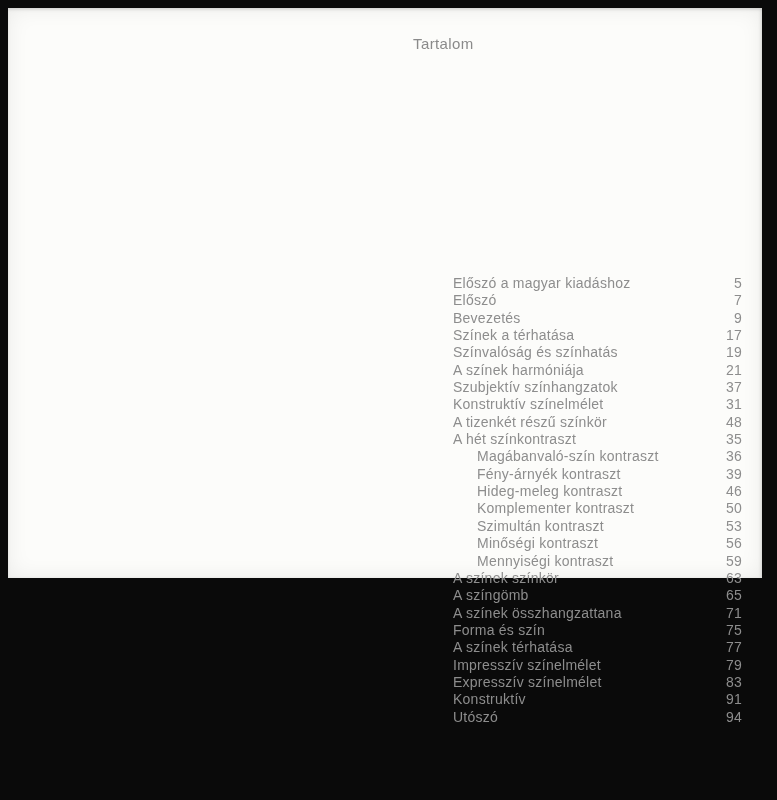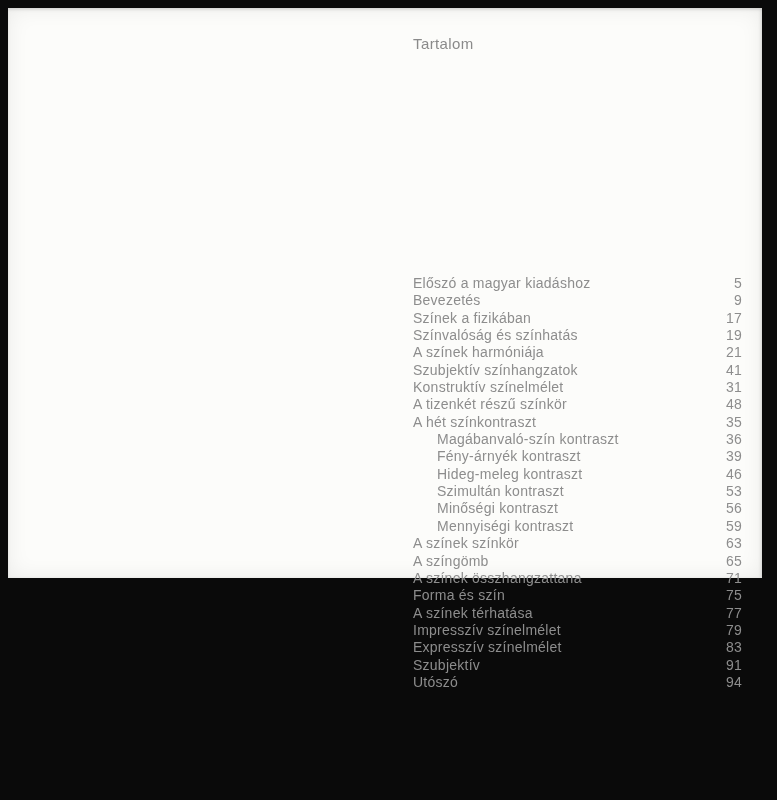--- a/index.html
+++ b/index.html
@@ -47,20 +47,21 @@
   .toc-row {
     display: flex;
     justify-content: center;
     align-items: baseline;
     font-size: 14px;
     line-height: 17.35px;
     height: 17.35px;
     letter-spacing: 0.25px;
     color: #8d8d8d;
     white-space: nowrap;
+    margin-left: 40px;
   }
   .toc-row.indent .toc-label {
     padding-left: 24px;
   }
   .toc-label {
     flex: 1 1 auto;
     overflow: hidden;
   }
   .toc-page {
     flex: 0 0 auto;
@@ -73,38 +74,42 @@
 
 <div class="frame">
   <div class="book-page">
     <div class="page-title">Tartalom</div>
     <div class="toc">
         <div class="toc-row">
           <span class="toc-label">Előszó a magyar kiadáshoz</span>
           <span class="toc-page">5</span>
         </div>
         <div class="toc-row">
+          <span class="toc-label">Előszó</span>
+          <span class="toc-page">7</span>
+        </div>
+        <div class="toc-row">
           <span class="toc-label">Bevezetés</span>
           <span class="toc-page">9</span>
         </div>
         <div class="toc-row">
-          <span class="toc-label">Színek a fizikában</span>
+          <span class="toc-label">Színek a térhatása</span>
           <span class="toc-page">17</span>
         </div>
         <div class="toc-row">
           <span class="toc-label">Színvalóság és színhatás</span>
           <span class="toc-page">19</span>
         </div>
         <div class="toc-row">
           <span class="toc-label">A színek harmóniája</span>
           <span class="toc-page">21</span>
         </div>
         <div class="toc-row">
           <span class="toc-label">Szubjektív színhangzatok</span>
-          <span class="toc-page">41</span>
+          <span class="toc-page">37</span>
         </div>
         <div class="toc-row">
           <span class="toc-label">Konstruktív színelmélet</span>
           <span class="toc-page">31</span>
         </div>
         <div class="toc-row">
           <span class="toc-label">A tizenkét részű színkör</span>
           <span class="toc-page">48</span>
         </div>
         <div class="toc-row">
@@ -115,20 +120,24 @@
           <span class="toc-label">Magábanvaló-szín kontraszt</span>
           <span class="toc-page">36</span>
         </div>
         <div class="toc-row indent">
           <span class="toc-label">Fény-árnyék kontraszt</span>
           <span class="toc-page">39</span>
         </div>
         <div class="toc-row indent">
           <span class="toc-label">Hideg-meleg kontraszt</span>
           <span class="toc-page">46</span>
+        </div>
+        <div class="toc-row indent">
+          <span class="toc-label">Komplementer kontraszt</span>
+          <span class="toc-page">50</span>
         </div>
         <div class="toc-row indent">
           <span class="toc-label">Szimultán kontraszt</span>
           <span class="toc-page">53</span>
         </div>
         <div class="toc-row indent">
           <span class="toc-label">Minőségi kontraszt</span>
           <span class="toc-page">56</span>
         </div>
         <div class="toc-row indent">
@@ -157,21 +166,21 @@
         </div>
         <div class="toc-row">
           <span class="toc-label">Impresszív színelmélet</span>
           <span class="toc-page">79</span>
         </div>
         <div class="toc-row">
           <span class="toc-label">Expresszív színelmélet</span>
           <span class="toc-page">83</span>
         </div>
         <div class="toc-row">
-          <span class="toc-label">Szubjektív</span>
+          <span class="toc-label">Konstruktív</span>
           <span class="toc-page">91</span>
         </div>
         <div class="toc-row">
           <span class="toc-label">Utószó</span>
           <span class="toc-page">94</span>
         </div>
       </div>
   </div>
 </div>
 

